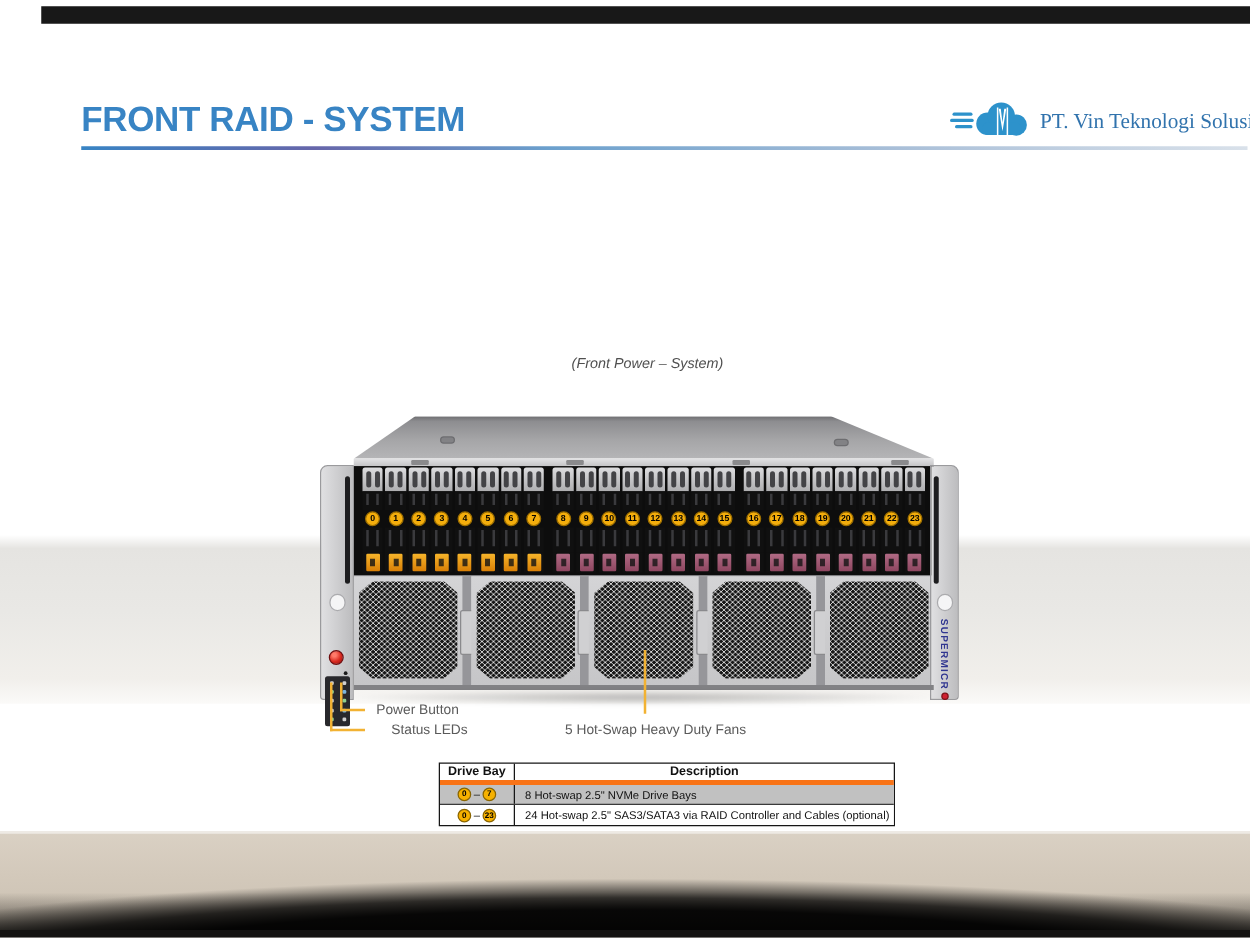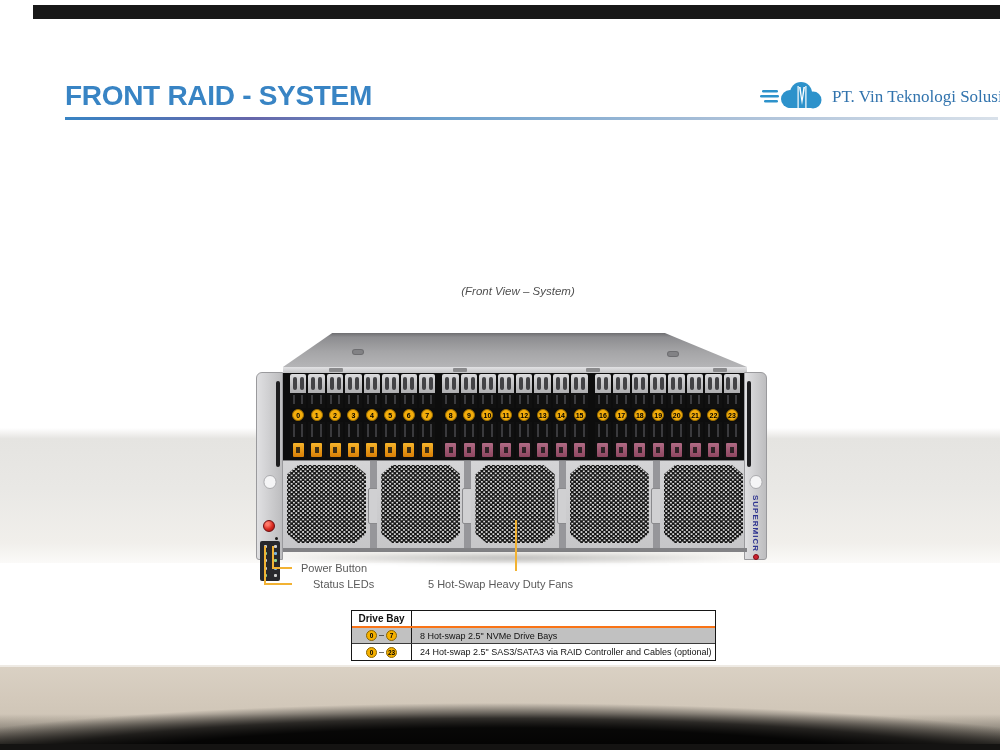--- a/index.html
+++ b/index.html
@@ -105,25 +105,25 @@
   .brand-dot{width:6px;height:6px;border-radius:50%;background:#cf2030;border:1px solid #7d1017;}
 
   
   .callout{position:absolute;border-color:#f2b233;border-style:solid;border-width:0;}
   .co-status{left:264px;top:546px;width:28px;height:39px;border-left-width:2px;border-bottom-width:2px;}
   .co-power{left:272px;top:546px;width:20px;height:23px;border-left-width:2px;border-bottom-width:2px;}
   .co-fan{left:515px;top:520px;width:2px;height:51px;border-left-width:2px;}
   .callout-label{position:absolute;font-size:11px;color:#5a5a5a;white-space:nowrap;}
   .lbl-power{left:301px;top:562px;}
   .lbl-status{left:313px;top:578px;}
-  .lbl-fans{left:428px;top:578px;}
+  .lbl-fans{left:452px;top:578px;}
 
   
   .spec-table{position:absolute;left:351px;top:610px;width:365px;border:1px solid #161616;background:#fff;}
-  .thead{display:grid;grid-template-columns:60px 1fr;height:17px;border-bottom:2px solid #f97316;}
+  .thead{display:grid;grid-template-columns:60px 1fr;height:17px;border-bottom:4px solid #f97316;}
   .thead .hcell{display:flex;align-items:center;justify-content:center;font-size:10px;font-weight:bold;color:#111;}
   .thead .hcell.c1{border-right:1px solid #161616;}
   .trow{display:grid;grid-template-columns:60px 1fr;height:16px;}
   .trow.r0{background:#c1c1c1;border-bottom:1px solid #3a3a3a;}
   .trow.r1{background:#ffffff;}
   .trow .cell{display:flex;align-items:center;font-size:9px;color:#111;}
   .trow .c1{justify-content:center;border-right:1px solid #161616;gap:2px;}
   .trow .c2{padding-left:8px;}
   .bdg{display:inline-block;width:11px;height:11px;border-radius:50%;background:#f6b100;border:1px solid #8a6500;
     color:#000;font-size:6.5px;font-weight:bold;line-height:10px;text-align:center;}
@@ -154,21 +154,21 @@
     </g>
     <g>
       <rect x="37.5" y="8" width="1.2" height="22" fill="#ffffff"></rect>
       <rect x="45.3" y="8" width="1.2" height="22" fill="#ffffff"></rect>
       <path d="M39 9 L42 27 L45 9 L43.4 9 L42 20 L40.6 9 Z" fill="#ffffff"></path>
     </g>
   </svg>
   <span class="logo-text" data-name="logo-text">PT. Vin Teknologi Solusi</span>
 </div>
 
-<div class="fig-caption" data-name="figure-caption">(Front View – System)</div>
+<div class="fig-caption" data-name="figure-caption">(Front Power – System)</div>
 
 <div class="server" data-name="server-image">
   <div class="chassis-top" data-name="chassis-top-panel">
     <span class="screw s1" data-name="screw-icon"></span>
     <span class="screw s2" data-name="screw-icon"></span>
   </div>
   <div class="chassis-lip" data-name="chassis-front-lip">
       <i></i>
       <i></i>
       <i></i>
@@ -679,20 +679,21 @@
 <div class="callout co-status" data-name="callout-line-status-leds"></div>
 <div class="callout co-power" data-name="callout-line-power-button"></div>
 <div class="callout co-fan" data-name="callout-line-fans"></div>
 <div class="callout-label lbl-power" data-name="callout-label-power-button">Power Button</div>
 <div class="callout-label lbl-status" data-name="callout-label-status-leds">Status LEDs</div>
 <div class="callout-label lbl-fans" data-name="callout-label-fans">5 Hot-Swap Heavy Duty Fans</div>
 
 <div class="spec-table" data-name="drive-bay-table">
   <div class="thead" data-name="table-header-row">
     <div class="hcell c1" data-name="table-header-drive-bay">Drive Bay</div>
+    <div class="hcell c2" data-name="table-header-description">Description</div>
   </div>
   <div data-name="drive-bay-table-body">
       <div class="trow r0" data-name="table-row">
         <div class="cell c1" data-name="drive-bay-range">
           <span class="bdg" data-name="bay-badge">0</span>
           <span class="dash" data-name="range-dash">–</span>
           <span class="bdg" data-name="bay-badge">7</span>
         </div>
         <div class="cell c2" data-name="bay-description">8 Hot-swap 2.5" NVMe Drive Bays</div>
       </div>

